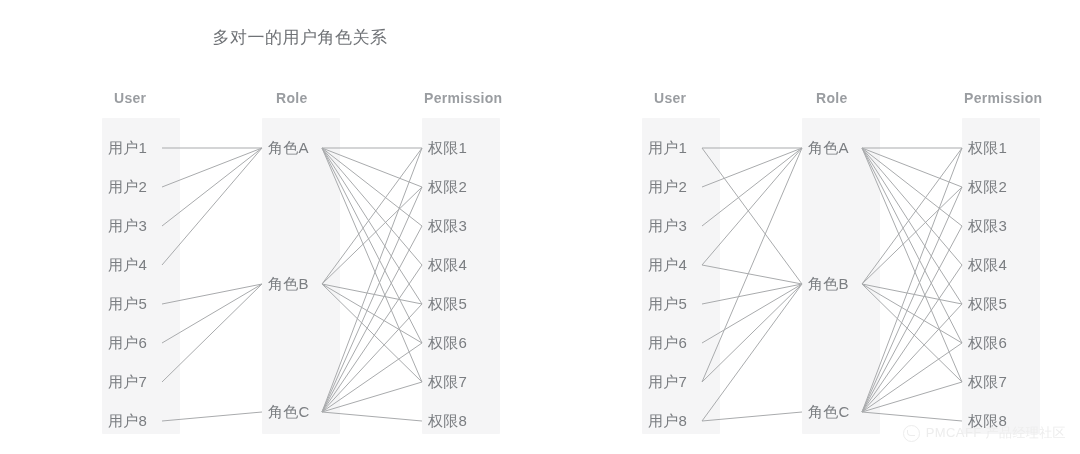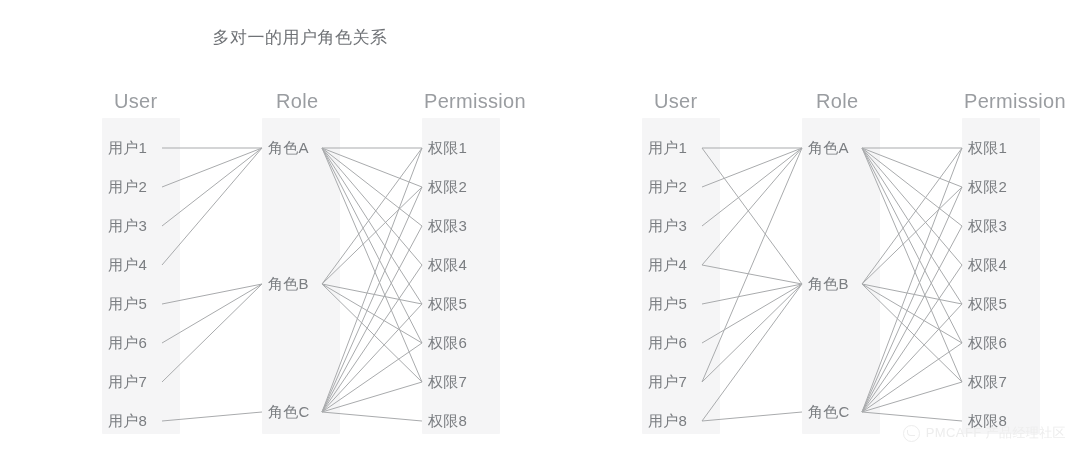--- a/index.html
+++ b/index.html
@@ -17,22 +17,23 @@
   .title{
     position:absolute;top:20px;left:0;width:540px;text-align:center;
     font-size:17px;color:#6f7276;letter-spacing:.5px;white-space:nowrap;
   }
 
   .band{
     position:absolute;background:#f5f5f6;border-radius:1px;
   }
 
   .colhead{
-    position:absolute;font-size:20px;color:#9a9da1;white-space:nowrap;
+    position:absolute;font-size:14px;color:#9a9da1;white-space:nowrap;
     letter-spacing:.3px;
+    font-weight:bold;
   }
 
   .node{
     position:absolute;font-size:15px;color:#7a7d81;white-space:nowrap;
     transform:translateY(-50%);letter-spacing:.3px;text-align:center;
   }
 
   .edges{position:absolute;left:0;top:0;width:540px;height:454px;
     pointer-events:none;}
 

